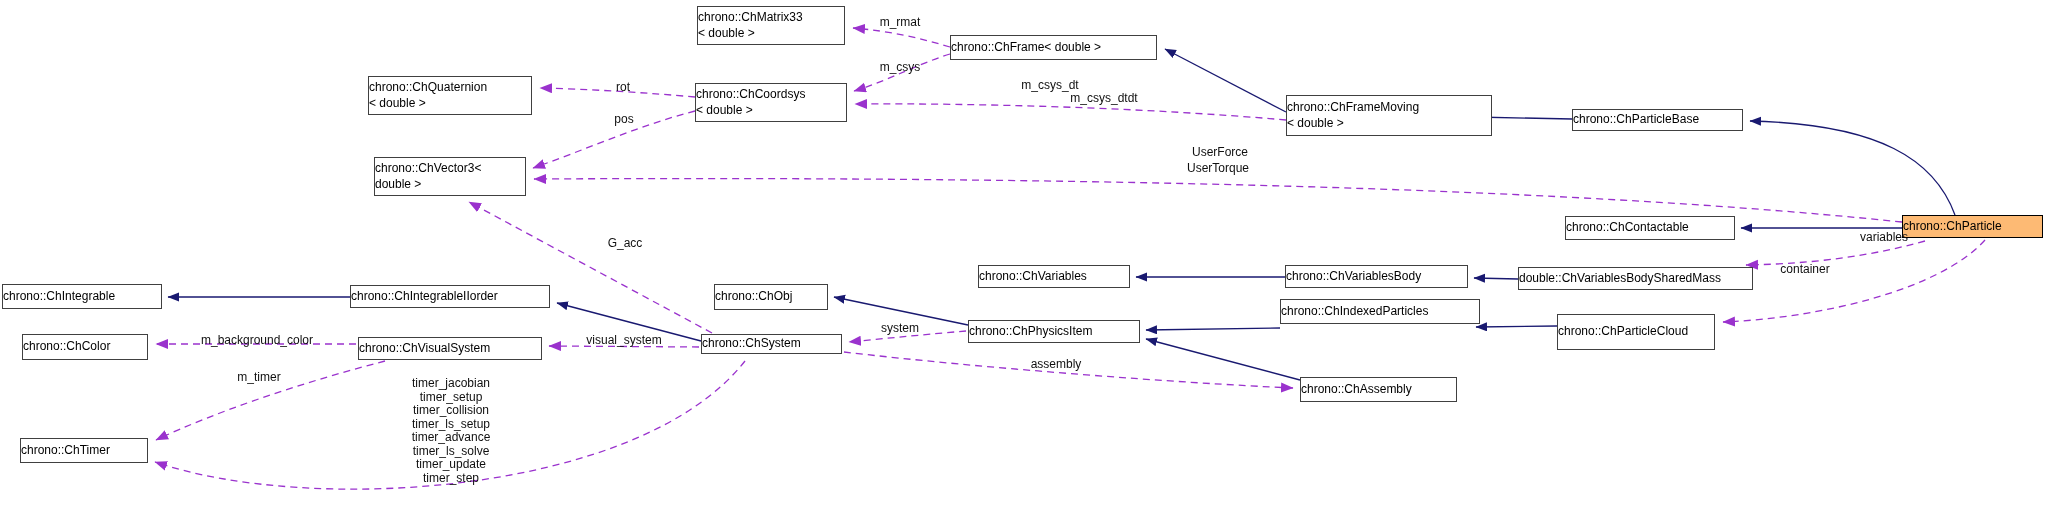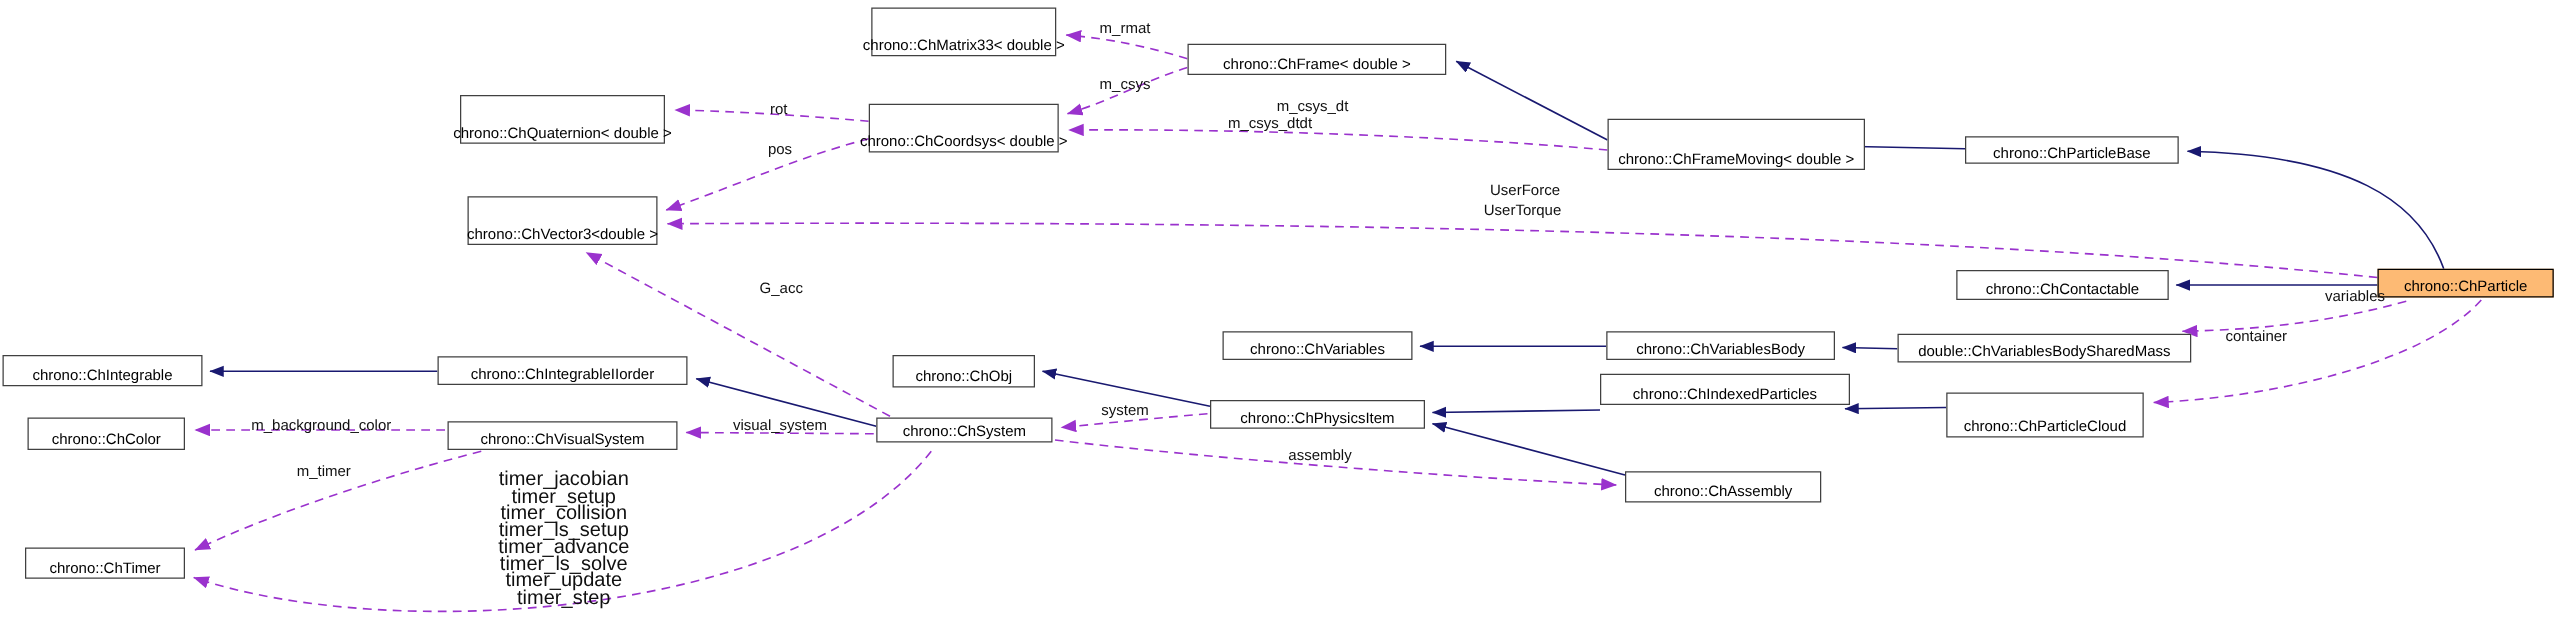--- a/index.html
+++ b/index.html
@@ -4,33 +4,33 @@
 <style>
   html,body{margin:0;padding:0;background:#fff;}
   #stage{
     position:relative; width:2045px; height:515px; background:#ffffff;
     font-family:"Liberation Sans", sans-serif; overflow:hidden;
   }
   #edges{position:absolute; left:0; top:0; width:2045px; height:515px;}
   .node{
     position:absolute; box-sizing:border-box;
     border:1.4px solid #404040; background:#ffffff; color:#000;
-    display:flex; flex-direction:row; justify-content:center; align-items:flex-end;
+    display:flex; flex-direction:column; justify-content:center; align-items:flex-start;
     font-size:12px; line-height:1.28; text-align:center; white-space:nowrap;
     z-index:2; cursor:pointer;
   }
   .node.highlight{background:#fdba74; border-color:#000; border-width:1.6px;}
   .node span{display:block;}
   .elabel{
     position:absolute; transform:translate(-50%,-50%);
     font-size:12px; color:#101010; white-space:nowrap; z-index:3;
   }
   .elabel-block{
     position:absolute; transform:translate(-50%,-50%);
-    font-size:16px; color:#101010; white-space:nowrap; text-align:center; z-index:3;
+    font-size:12px; color:#101010; white-space:nowrap; text-align:center; z-index:3;
   }
   .elabel-block span{display:block; line-height:13.5px;}
 </style>
 </head>
 <body>
 
 <div id="stage">
 
   <svg id="edges" viewBox="0 0 2045 515" xmlns="http://www.w3.org/2000/svg">
     <defs>
@@ -147,26 +147,26 @@
   <div class="node" style="left:358px;top:337px;width:184px;height:23px">
     <span>chrono::ChVisualSystem</span>
   </div>
   <div class="node" style="left:20px;top:438px;width:128px;height:25px">
     <span>chrono::ChTimer</span>
   </div>
 
   <div class="elabel" style="left:900px;top:22px">m_rmat</div>
   <div class="elabel" style="left:900px;top:67px">m_csys</div>
   <div class="elabel" style="left:1050px;top:85px">m_csys_dt</div>
-  <div class="elabel" style="left:1016px;top:98px">m_csys_dtdt</div>
+  <div class="elabel" style="left:1104px;top:98px">m_csys_dtdt</div>
   <div class="elabel" style="left:623px;top:87px">rot</div>
   <div class="elabel" style="left:624px;top:119px">pos</div>
   <div class="elabel" style="left:1220px;top:152px">UserForce</div>
   <div class="elabel" style="left:1218px;top:168px">UserTorque</div>
-  <div class="elabel" style="left:625px;top:230px">G_acc</div>
+  <div class="elabel" style="left:625px;top:243px">G_acc</div>
   <div class="elabel" style="left:900px;top:328px">system</div>
   <div class="elabel" style="left:1056px;top:364px">assembly</div>
   <div class="elabel" style="left:624px;top:340px">visual_system</div>
   <div class="elabel" style="left:257px;top:340px">m_background_color</div>
   <div class="elabel" style="left:259px;top:377px">m_timer</div>
   <div class="elabel" style="left:1884px;top:237px">variables</div>
   <div class="elabel" style="left:1805px;top:269px">container</div>
 
   <div class="elabel-block" style="left:451px;top:431px">
     <span>timer_jacobian</span>

